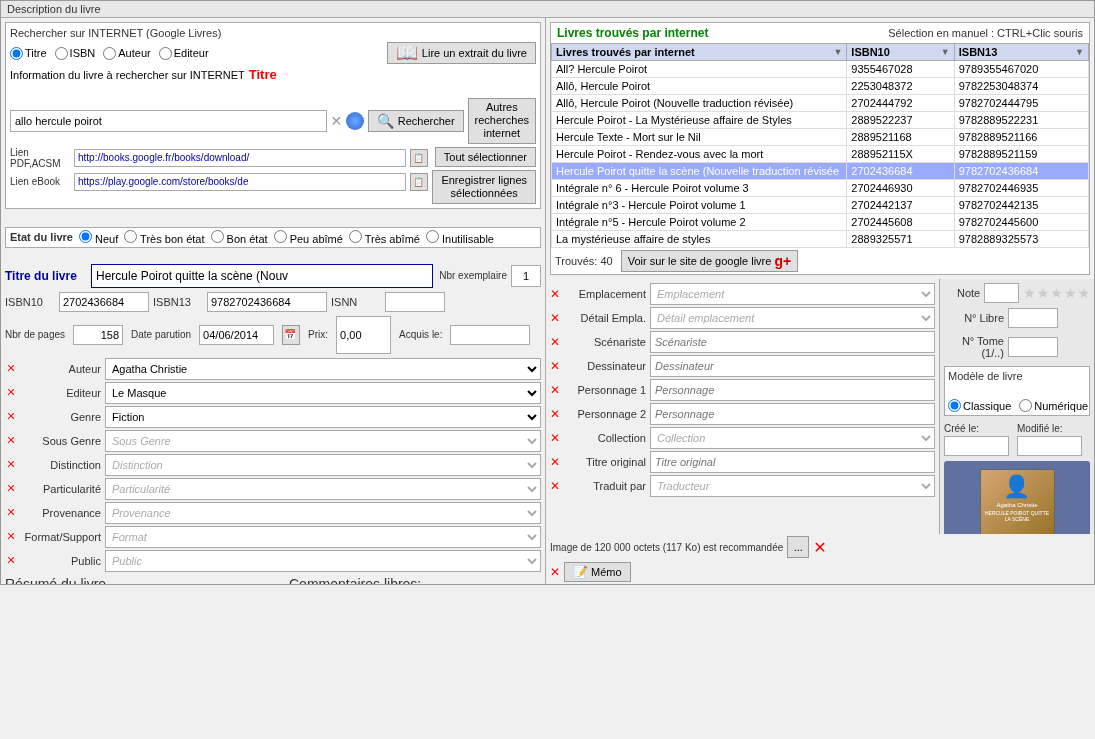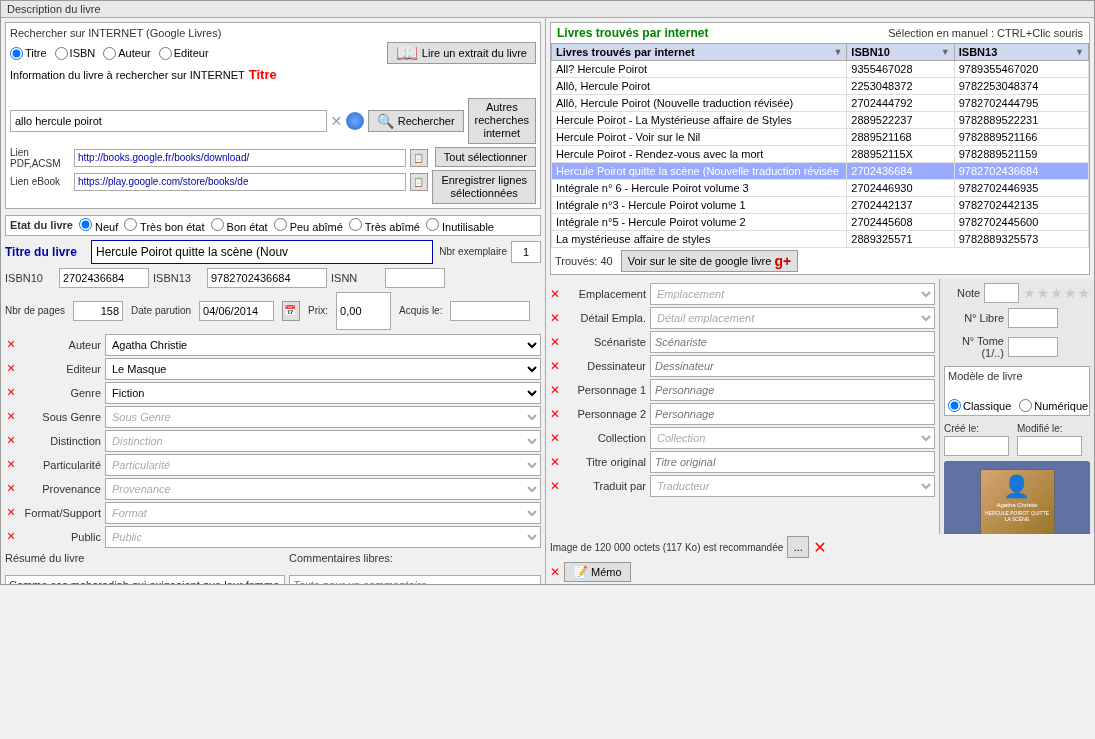--- a/index.html
+++ b/index.html
@@ -30,21 +30,21 @@
     .lien-row { display: flex; align-items: center; gap: 4px; margin-bottom: 2px; }
     .lien-label { width: 60px; font-size: 10px; color: #333; }
     .lien-input { flex: 1; border: 1px solid #aaa; padding: 1px 3px; height: 18px; font-size: 10px; color: #00a; }
     .btn-copy { background: #e0e0e0; border: 1px solid #999; width: 18px; height: 18px; cursor: pointer; display: flex; align-items: center; justify-content: center; font-size: 9px; }
 
     .btn-tout { background: #e0e0e0; border: 1px solid #999; padding: 3px 8px; cursor: pointer; margin-left: auto; }
     .btn-enreg { background: #e0e0e0; border: 1px solid #999; padding: 3px 8px; cursor: pointer; text-align: center; font-size: 10px; line-height: 1.2; }
     .action-buttons { display: flex; flex-direction: column; gap: 3px; align-items: flex-end; }
 
     
-    .etat-section { display: flex; align-items: center; gap: 6px; margin: 2px 4px; padding: 2px 4px; border: 1px solid #aaa; background: #fff; }
+    .etat-section { display: flex; align-items: center; gap: 6px; margin: 14px 4px; padding: 2px 4px; border: 1px solid #aaa; background: #fff; }
     .etat-label { font-weight: bold; color: #333; }
 
     
     .titre-section { display: flex; align-items: center; gap: 6px; margin: 2px 4px; }
     .titre-label { color: #00a; font-size: 12px; font-weight: bold; width: 80px; }
     .titre-input { flex: 1; border: 1px solid #00a; padding: 2px 4px; height: 24px; font-size: 12px; color: #000; background: #fff; }
     .nbr-exemplaire { display: flex; align-items: center; gap: 4px; }
     .nbr-label { font-size: 10px; color: #333; text-align: center; }
     .nbr-input { width: 30px; border: 1px solid #aaa; padding: 1px; height: 22px; text-align: center; }
 
@@ -65,21 +65,21 @@
 
     
     .field-rows { display: flex; flex-direction: column; gap: 2px; margin: 2px 4px; }
     .field-row { display: flex; align-items: center; gap: 4px; }
     .field-label { width: 80px; color: #333; text-align: right; }
     .field-select { flex: 1; border: 1px solid #aaa; height: 22px; padding: 1px 2px; background: #fff; }
     .field-select.placeholder { color: #aaa; font-style: italic; }
 
     
     .summary-section { display: flex; gap: 4px; margin: 2px 4px; flex: 1; }
-    .summary-label { color: #333; font-size: 11px; margin-bottom: 11px; }
+    .summary-label { color: #333; font-size: 14px; margin-bottom: 11px; }
     .summary-textarea { width: 280px; flex-shrink: 0; border: 1px solid #aaa; padding: 3px; font-size: 11px; color: #333; resize: none; height: 100px; overflow: hidden; }
     .comments-section { flex: 1; }
     .comments-textarea { width: 100%; border: 1px solid #aaa; padding: 3px; font-size: 11px; color: #aaa; font-style: italic; resize: none; height: 100px; }
 
     
     .internet-results { border: 1px solid #aaa; margin: 4px; background: #fff; }
     .internet-header { background: #fff; padding: 3px 6px; display: flex; align-items: center; justify-content: space-between; }
     .livres-title { color: #080; font-weight: bold; font-size: 12px; }
     .selection-label { color: #333; font-size: 11px; }
 
@@ -385,21 +385,21 @@
     <td>Allô, Hercule Poirot (Nouvelle traduction révisée)</td>
     <td>2702444792</td>
     <td>9782702444795</td>
   </tr>
                 <tr>
     <td>Hercule Poirot - La Mystérieuse affaire de Styles</td>
     <td>2889522237</td>
     <td>9782889522231</td>
   </tr>
                 <tr>
-    <td>Hercule Poirot - Voir sur le Nil</td>
+    <td>Hercule Texte - Mort sur le Nil</td>
     <td>2889521168</td>
     <td>9782889521166</td>
   </tr>
                 <tr>
     <td>Hercule Poirot - Rendez-vous avec la mort</td>
     <td>288952115X</td>
     <td>9782889521159</td>
   </tr>
                 <tr class="selected">
     <td>Hercule Poirot quitte la scène (Nouvelle traduction révisée</td>

